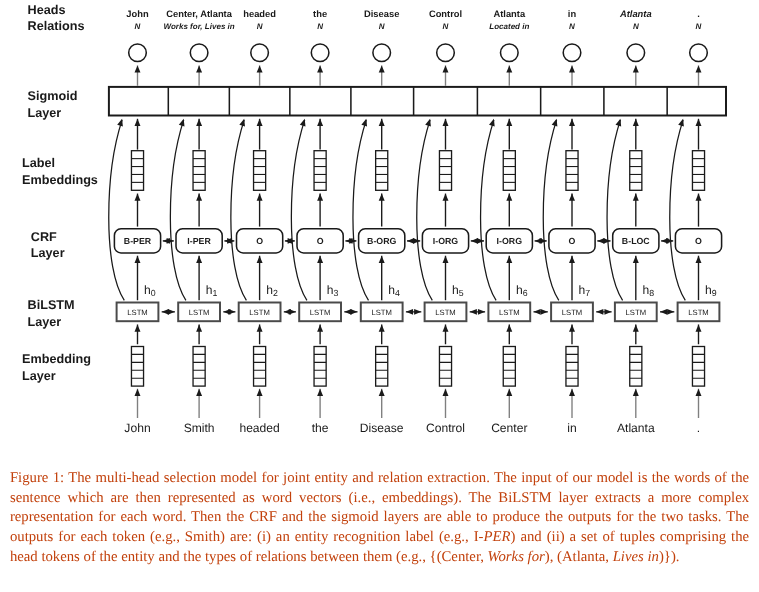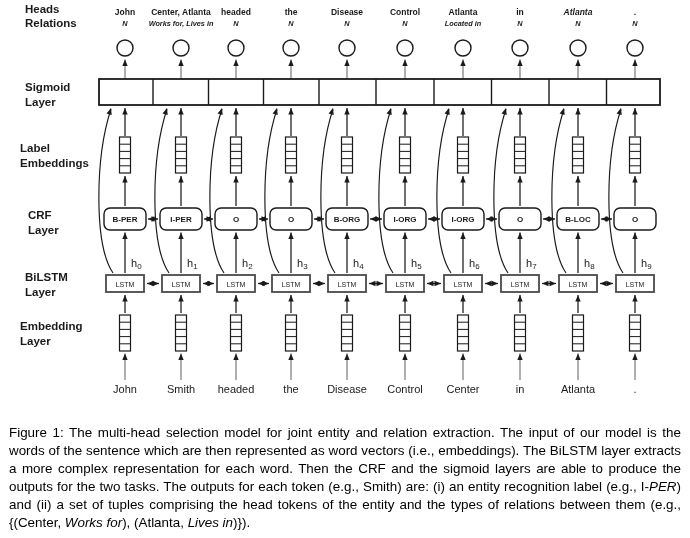--- a/index.html
+++ b/index.html
@@ -1,20 +1,20 @@
 <!DOCTYPE html>
 <html><head>
 <meta charset="utf-8">
 <style>
   html,body{margin:0;padding:0;background:#ffffff;}
   .page{width:690px;height:538px;background:#fff;position:relative;overflow:hidden;}
   svg text{font-family:"Liberation Sans","DejaVu Sans",sans-serif;fill:#1a1a1a;}
   .caption{
-    font-family:Liberation Sans, sans-serif;
-    font-size:13.4px;line-height:18px;color:#000000;
+    font-family:Liberation Serif, serif;
+    font-size:13.4px;line-height:18px;color:#c2410c;
     text-align:justify;margin:7px 9px 0 9px;
   }
 </style>
 </head>
 <body>
 
 <div class="page">
   <svg id="diagram-svg" viewBox="0 0 690 413" width="690" height="413" xmlns="http://www.w3.org/2000/svg">
       <rect x="99" y="79" width="561" height="26" fill="#fff" stroke="#1a1a1a" stroke-width="1.8"></rect>
       <text x="125" y="15" font-size="8.5" text-anchor="middle" font-weight="bold" font-style="normal">John</text>

